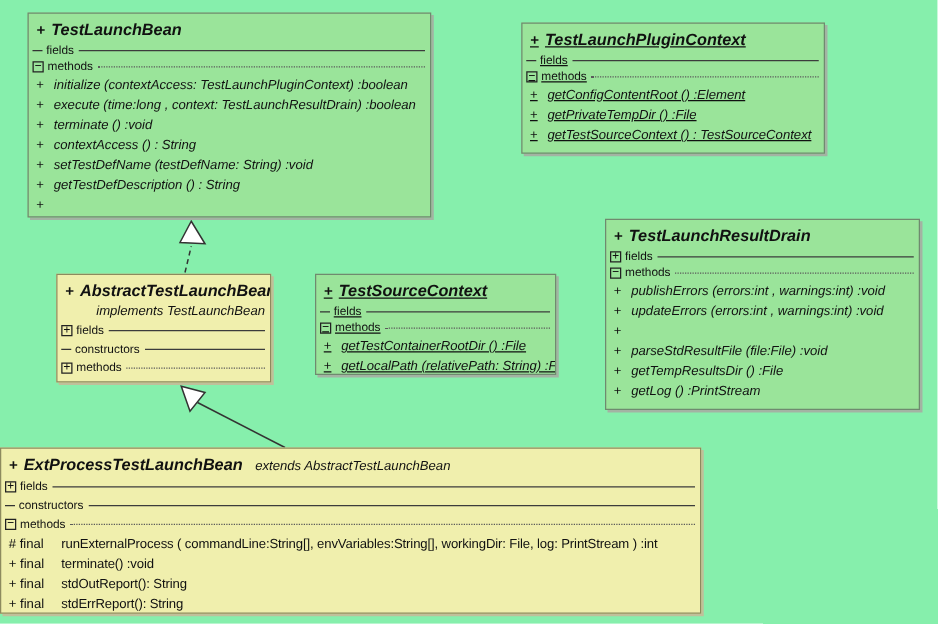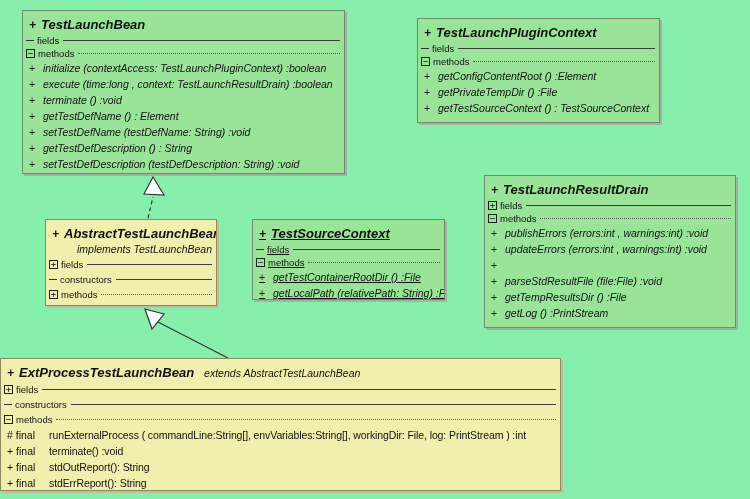--- a/index.html
+++ b/index.html
@@ -34,21 +34,21 @@
   .rule { flex:1; height:0; border-top:1px solid #3c3c3c; margin-right:1px; }
   .rule.dotted { border-top:1px dotted #5a5a5a; }
 
   .m-row { display:flex; align-items:center; height:16px; padding:0 3px 0 6px; white-space:nowrap; }
   .m-pfx  { flex:none; width:14px; font-size:10.5px; }
   .m-text { font:italic 10.5px "Liberation Sans",sans-serif; }
   .b6 .m-pfx  { width:42px; }
   .b6 .m-text { font-style:normal; font-size:10.5px; letter-spacing:-0.1px;text-align:right; }
 
   .b1 { left:22px;  top:10px;  width:323px; height:164px; }
-  .b2 { left:417px; top:18px;  width:243px; height:105px; }
+  .b2 { left:417px; top:18px;  width:243px; height:105px;text-decoration:underline; }
   .b3 { left:484px; top:175px; width:252px; height:153px; }
   .b4 { left:45px;  top:219px; width:172px; height:87px;  }
   .b5 { left:252px; top:219px; width:193px; height:81px;text-decoration:underline;  }
   .b6 { left:0;   top:358px; width:561px; height:133px; }
 </style>
 </head>
 <body>
 
 <div class="canvas">
 
@@ -84,33 +84,32 @@
     <div class="m-row">
         <span class="m-pfx">+</span>
         <span class="m-text">execute (time:long , context: TestLaunchResultDrain) :boolean</span>
       </div>
     <div class="m-row">
         <span class="m-pfx">+</span>
         <span class="m-text">terminate () :void</span>
       </div>
     <div class="m-row">
         <span class="m-pfx">+</span>
-        <span class="m-text">getTestDefName () : Element</span>
+        <span class="m-text">contextAccess () : String</span>
       </div>
     <div class="m-row">
         <span class="m-pfx">+</span>
         <span class="m-text">setTestDefName (testDefName: String) :void</span>
       </div>
     <div class="m-row">
         <span class="m-pfx">+</span>
         <span class="m-text">getTestDefDescription () : String</span>
       </div>
     <div class="m-row">
         <span class="m-pfx">+</span>
-        <span class="m-text">setTestDefDescription (testDefDescription: String) :void</span>
       </div>
   </div>
 
   <div class="uml-box green b2">
     <div class="title-row">
       <span class="t-pfx">+</span><span class="t-name">TestLaunchPluginContext</span>
     </div>
     <div class="sec-row">
       <span class="icon-dash"></span>
       <span class="sec-label">fields</span>

